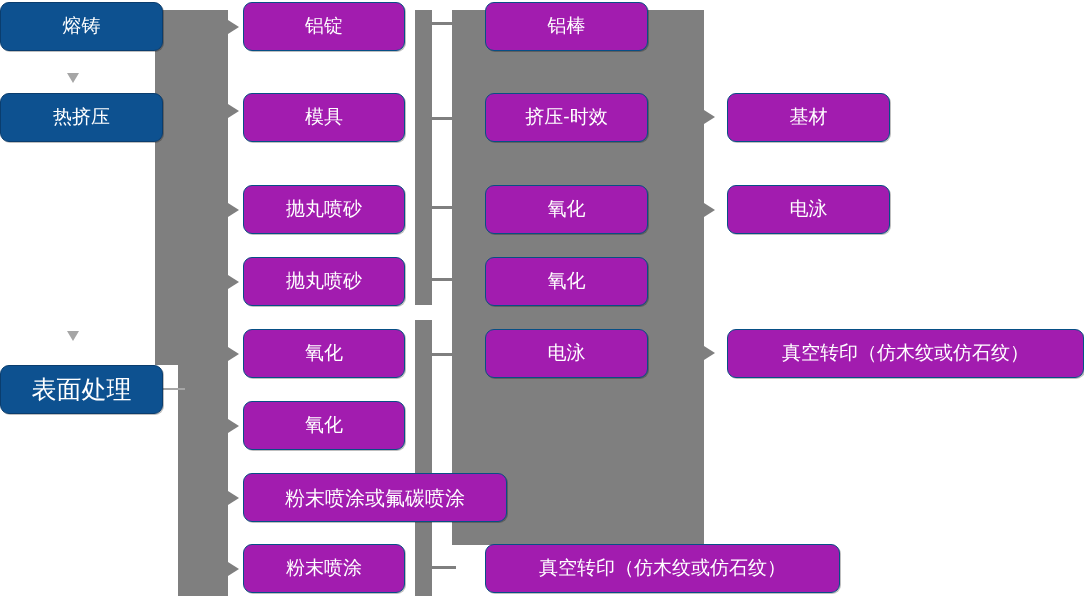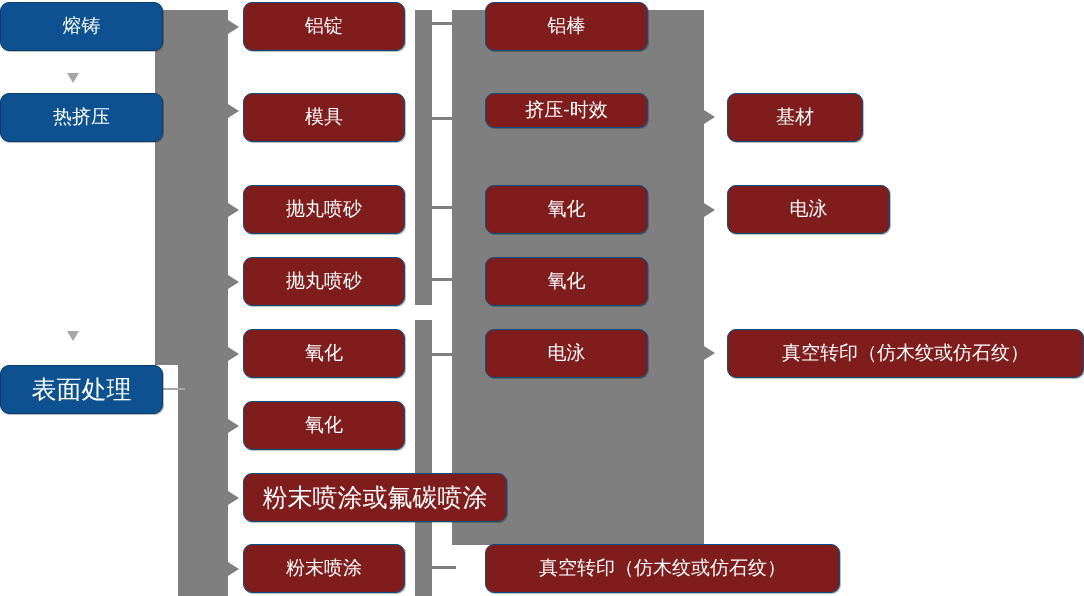--- a/index.html
+++ b/index.html
@@ -23,21 +23,21 @@
 
   
   .box{position:absolute;box-sizing:border-box;
        display:flex;align-items:center;justify-content:center;
        color:#ffffff;border:1px solid #1f3864;
        border-radius:9px;
        text-align:center;line-height:1.1;
        white-space:nowrap;
        box-shadow:1px 1px 0 rgba(0,0,0,.25);}
   .box.dark{background:#0d5190;border-color:#0a3d6e;}
-  .box.light{background:#7f1d1d;border-color:#074f85;}
+  .box.light{background:#a21caf;border-color:#074f85;}
   .lbl{display:block;}
 </style>
 </head>
 <body>
 
 <div id="canvas">
 
   <div class="gray" style="left:155px;top:10px;width:73px;height:355px;"></div>
   <div class="gray" style="left:178px;top:365px;width:50px;height:231px;"></div>
 
@@ -102,53 +102,53 @@
   </div>
 
   <div class="box light" style="left:243px;top:329px;width:162px;height:49px;font-size:19px;">
     <span class="lbl">氧化</span>
   </div>
 
   <div class="box light" style="left:243px;top:401px;width:162px;height:49px;font-size:19px;">
     <span class="lbl">氧化</span>
   </div>
 
-  <div class="box light" style="left:243px;top:473px;width:264px;height:49px;font-size:25px;">
+  <div class="box light" style="left:243px;top:473px;width:264px;height:49px;font-size:20px;">
     <span class="lbl">粉末喷涂或氟碳喷涂</span>
   </div>
 
   <div class="box light" style="left:485px;top:2px;width:163px;height:49px;font-size:19px;">
     <span class="lbl">铝棒</span>
   </div>
 
   <div class="box light" style="left:243px;top:544px;width:162px;height:49px;font-size:19px;">
     <span class="lbl">粉末喷涂</span>
   </div>
 
-  <div class="box light" style="left:485px;top:93px;width:163px;height:35px;font-size:19px;">
+  <div class="box light" style="left:485px;top:93px;width:163px;height:49px;font-size:19px;">
     <span class="lbl">挤压-时效</span>
   </div>
 
   <div class="box light" style="left:485px;top:185px;width:163px;height:49px;font-size:19px;">
     <span class="lbl">氧化</span>
   </div>
 
   <div class="box light" style="left:485px;top:257px;width:163px;height:49px;font-size:19px;">
     <span class="lbl">氧化</span>
   </div>
 
   <div class="box light" style="left:485px;top:329px;width:163px;height:49px;font-size:19px;">
     <span class="lbl">电泳</span>
   </div>
 
   <div class="box light" style="left:485px;top:544px;width:355px;height:49px;font-size:19px;">
     <span class="lbl">真空转印（仿木纹或仿石纹）</span>
   </div>
 
-  <div class="box light" style="left:727px;top:93px;width:136px;height:49px;font-size:19px;">
+  <div class="box light" style="left:727px;top:93px;width:163px;height:49px;font-size:19px;">
     <span class="lbl">基材</span>
   </div>
 
   <div class="box light" style="left:727px;top:185px;width:163px;height:49px;font-size:19px;">
     <span class="lbl">电泳</span>
   </div>
 
   <div class="box light" style="left:727px;top:329px;width:357px;height:49px;font-size:19px;">
     <span class="lbl">真空转印（仿木纹或仿石纹）</span>
   </div>

